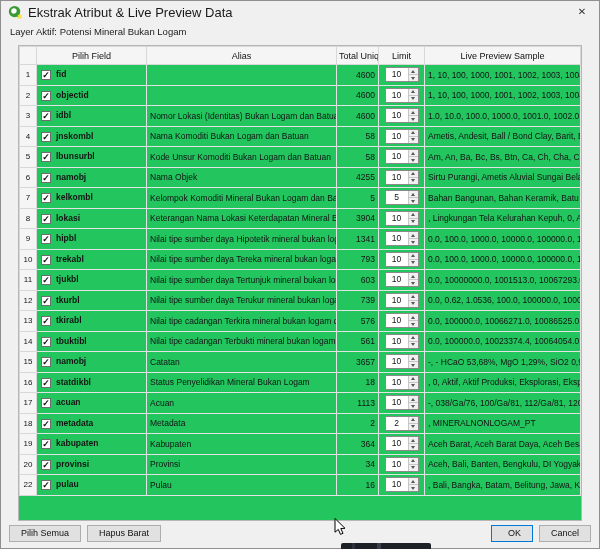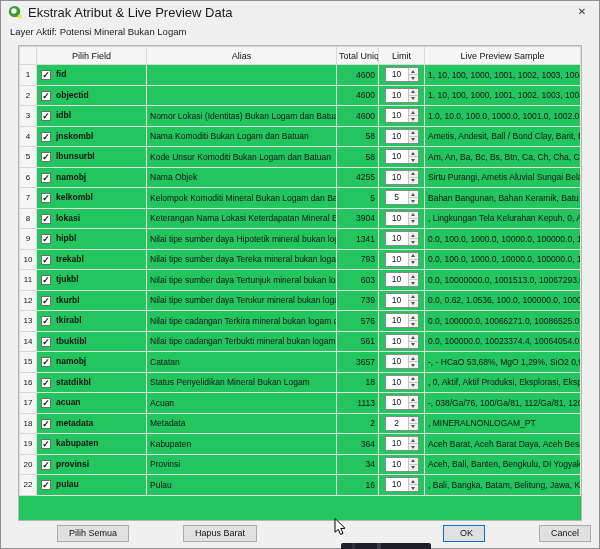--- a/index.html
+++ b/index.html
@@ -67,21 +67,20 @@
   .tri-up { display:block; width:0; height:0; border-left:2.5px solid transparent; border-right:2.5px solid transparent; border-bottom:3px solid #555; font-style:normal; }
   .tri-down { display:block; width:0; height:0; border-left:2.5px solid transparent; border-right:2.5px solid transparent; border-top:3px solid #555; font-style:normal; }
   
   .footer { flex:0 0 27px; display:flex; align-items:center; gap:6px; padding:0 8px 3px; }
   .spacer { flex:1; }
   .btn {
     font-family:"Liberation Sans", sans-serif;
     font-size:9px; height:17px; padding:0 11px;
     background:#e1e1e1; border:1px solid #adadad; color:#111;
     cursor:default;
-    margin-left:48px;
   }
   .btn.ok { border-color:#0078d7; min-width:42px;text-align:right; }
   
   .cursor { position:absolute; left:334px; top:518px; z-index:10; }
   .taskbar-fragment {
     position:absolute; left:341px; top:543px; width:90px; height:6px; z-index:9;
     background:linear-gradient(90deg,#1d2026 0 12%, #2e3340 12% 16%, #1d2026 16% 40%, #3a3f4c 40% 44%, #1d2026 44% 100%);
     border-radius:2px 2px 0 0;
   }
 </style>

